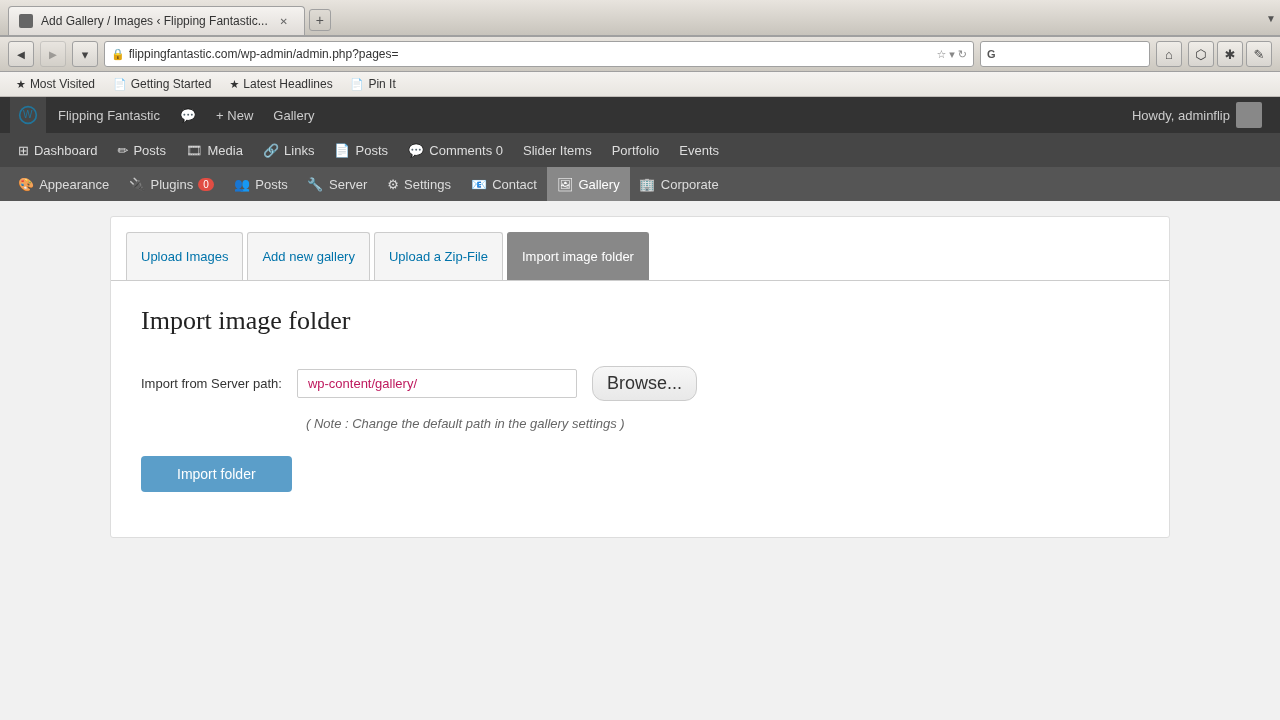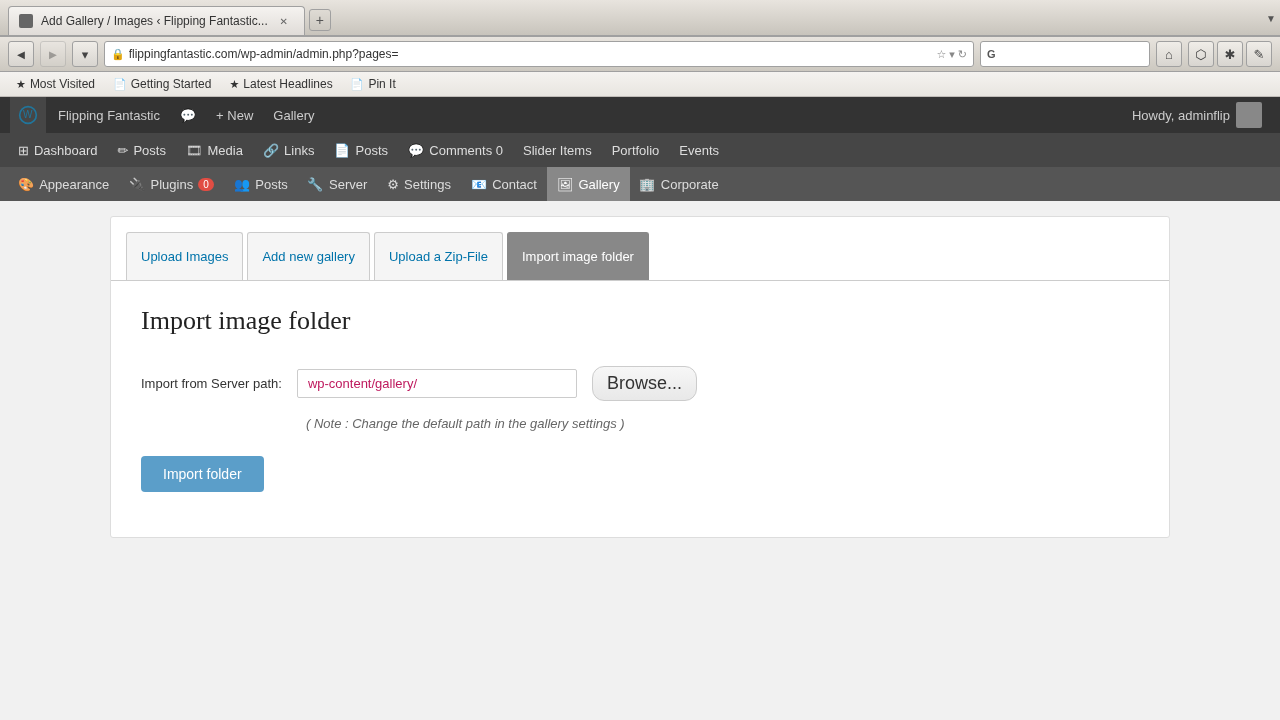--- a/index.html
+++ b/index.html
@@ -254,21 +254,21 @@
       font-style: italic;
       color: #666;
       font-size: 13px;
       margin-left: 165px;
       margin-bottom: 25px;
     }
     .import-btn {
       background: #5b9ec9;
       color: white;
       border: none;
-      padding: 10px 22px;
+      padding: 10px 36px;
       font-size: 14px;
       border-radius: 4px;
       cursor: pointer;
       font-weight: normal;
     }
   </style>
 </head>
 <body>
 
 <div class="browser-chrome">

